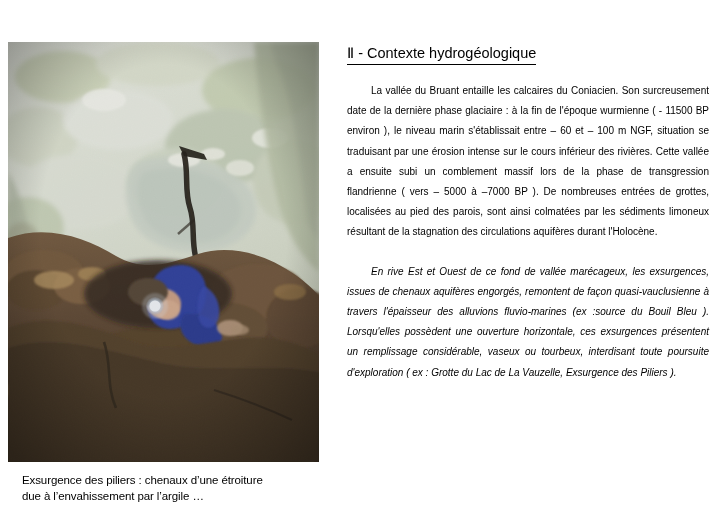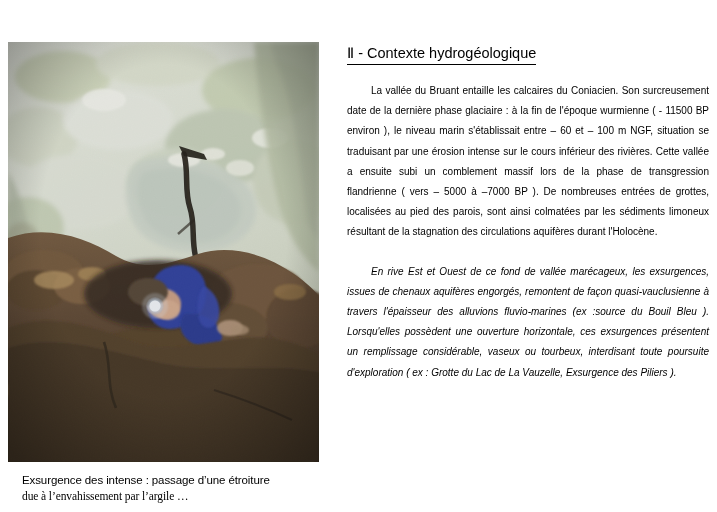--- a/index.html
+++ b/index.html
@@ -27,21 +27,21 @@
 
   .caption{
     position:absolute;
     left:22px; top:472px;
     width:300px;
     font-size:11.5px;
     line-height:16px;
     color:#000;
     letter-spacing:-0.1px;
   }
-  .caption .l2{display:block;font-family:Liberation Serif, serif;}
+  .caption .l2{display:block;}
 
   
   .text-col{
     position:absolute;
     left:347px; top:24px;
     width:362px;
     margin-top:19px;
   }
   .heading{
     font-size:14.5px;
@@ -232,21 +232,21 @@
         <path d="M96 300 C 104 322, 98 344, 108 366" stroke="#1d1409" stroke-width="2.6" fill="none" opacity="0.7"></path>
         <path d="M206 348 C 232 356, 258 366, 284 378" stroke="#191108" stroke-width="2.2" fill="none" opacity="0.6"></path>
 
         <rect x="0" y="0" width="311" height="420" filter="url(#grain)" fill="#808080" opacity="0.16"></rect>
         <rect x="0" y="0" width="311" height="420" fill="url(#gVig)"></rect>
       </svg>
     </div>
   </div>
 
   <div class="caption">
-    <span>Exsurgence des intense : passage d’une étroiture</span>
+    <span>Exsurgence des piliers : chenaux d’une étroiture</span>
     <span class="l2">due à  l’envahissement par l’argile …</span>
   </div>
 
   <div class="text-col">
     <div class="heading">Ⅱ - Contexte hydrogéologique</div>
 
     <p class="para"><span class="indent"></span><span>La vallée du Bruant entaille les calcaires du Coniacien. Son surcreusement date de  la dernière phase glaciaire : à la fin de l'époque wurmienne ( - 11500 BP environ ),  le niveau marin s'établissait entre – 60 et – 100 m NGF, situation se traduisant par une érosion intense sur le cours inférieur des rivières. Cette vallée a ensuite subi un  comblement massif lors de la phase de transgression flandrienne ( vers – 5000 à –7000 BP ). De nombreuses entrées de grottes, localisées au pied des parois, sont ainsi colmatées par les sédiments limoneux résultant de la stagnation des circulations aquifères durant l'Holocène.</span></p>
 
     <p class="para last"><span class="indent"></span><span>En rive Est et Ouest de ce fond de vallée marécageux, les exsurgences, issues de chenaux aquifères engorgés,  remontent  de façon quasi-vauclusienne à travers l'épaisseur des alluvions fluvio-marines  (ex :source  du  Bouil  Bleu  ). Lorsqu'elles possèdent une ouverture horizontale, ces exsurgences présentent un remplissage considérable, vaseux ou tourbeux, interdisant toute poursuite d'exploration ( ex : Grotte du Lac de La Vauzelle, Exsurgence des Piliers ).</span></p>
   </div>

